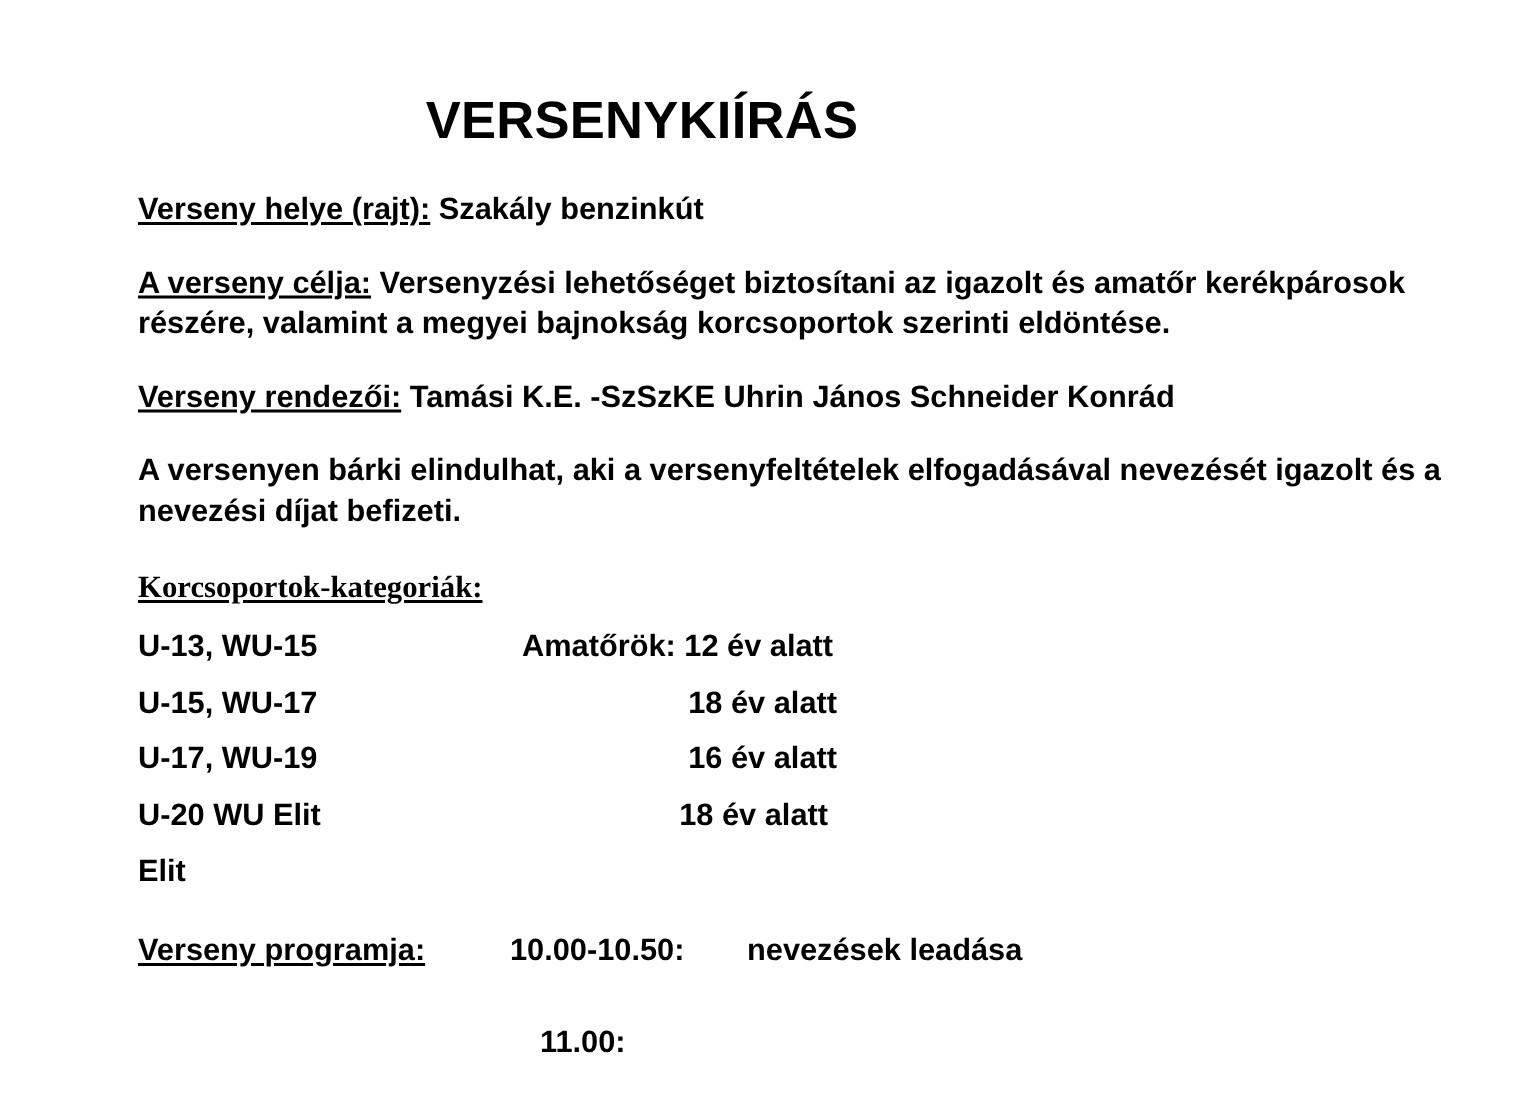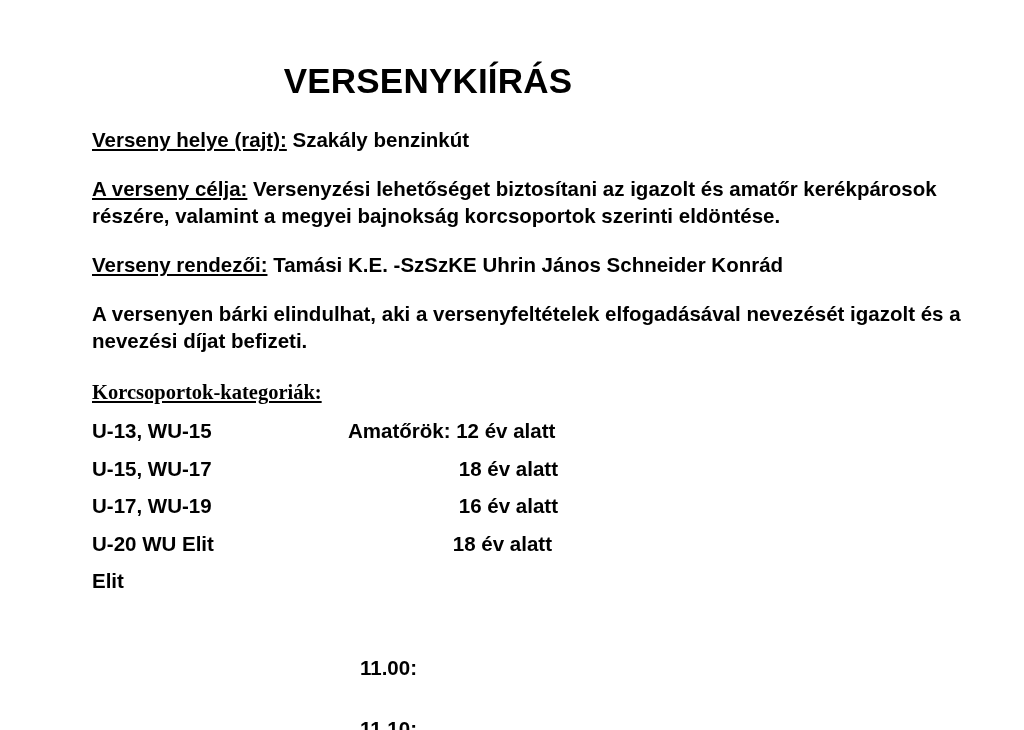--- a/index.html
+++ b/index.html
@@ -169,20 +169,25 @@
         <span class="cat-age right2">18 év alatt</span>
       </div>
       <div class="cat-row">
         <span class="cat-name">Elit</span>
         <span class="cat-age right2"></span>
       </div>
     </div>
 
     <div class="prog">
 
+      <div class="prog-row">
+        <span class="prog-label">Verseny programja:</span>
+        <span class="prog-time t1">10.00-10.50:</span>
+        <span class="prog-desc d1">nevezések leadása</span>
+      </div>
 
       <div class="prog-gap"></div>
       <div class="prog-gap"></div>
 
       <div class="prog-row">
         <span class="prog-time t2">11.00:</span>
       </div>
 
       <div class="prog-gap"></div>
       <div class="prog-gap"></div>

